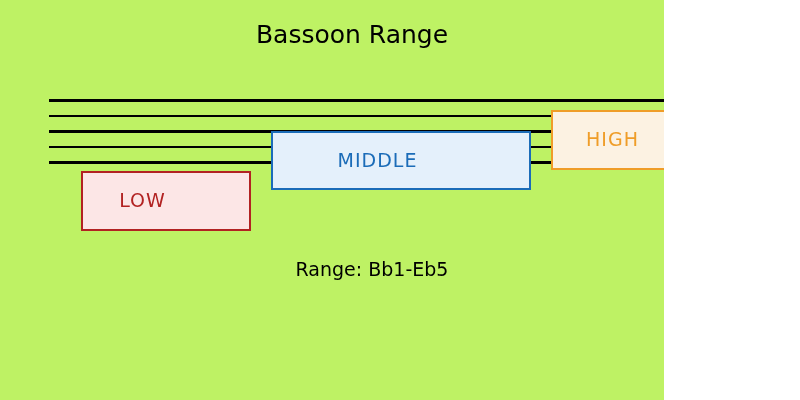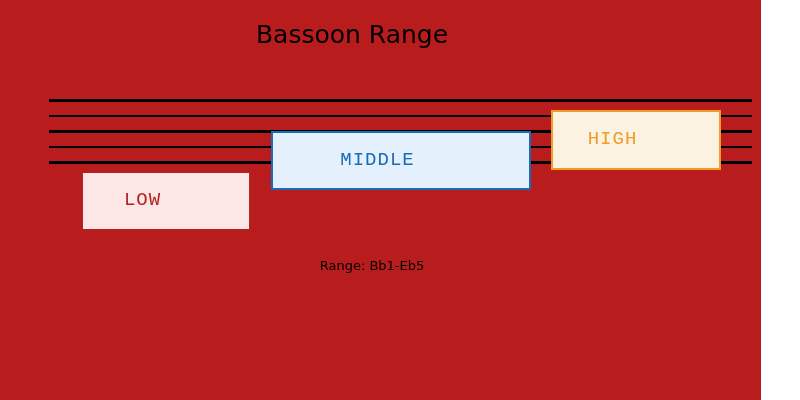--- a/index.html
+++ b/index.html
@@ -2,23 +2,23 @@
 <html><head>
 <meta charset="utf-8">
 <style>
   html, body {
     margin: 0;
     padding: 0;
     background: #ffffff;
   }
   .canvas {
     position: relative;
-    width: 761px;
+    width: 664px;
     height: 400px;
-    background: #b91c1c;
+    background: #bef264;
     font-family: "DejaVu Sans", sans-serif;
     overflow: hidden;
   }
   .title {
     position: absolute;
     top: 21px;
     left: 352px;
     transform: translateX(-50%);
     font-size: 25px;
     line-height: 1.1;
@@ -50,21 +50,20 @@
     display: flex;
     align-items: center;
     justify-content: center;
   }
   .register .label {
     font-size: 19px;
     letter-spacing: 1px;
     line-height: 1;
     white-space: nowrap;
     transform: translateX(-23px);
-    font-family: Liberation Mono, monospace;
   }
   .register.low {
     left: 80.5px; top: 170.5px;
     width: 170px; height: 60px;
     border-color: #B22222;
     background: #FCE6E6;
   }
   .register.low .label { color: #B22222; text-align: right; }
 
   .register.middle {
@@ -81,21 +80,21 @@
     border-color: #EF9D28;
     background: #FCF2E2;
   }
   .register.high .label { color: #EF9D28; }
 
   .caption {
     position: absolute;
     top: 259px;
     left: 372px;
     transform: translateX(-50%);
-    font-size: 13px;
+    font-size: 19px;
     line-height: 1.1;
     color: #000000;
     white-space: nowrap;
   }
 </style>
 </head>
 <body>
 
 <div class="canvas">
 

